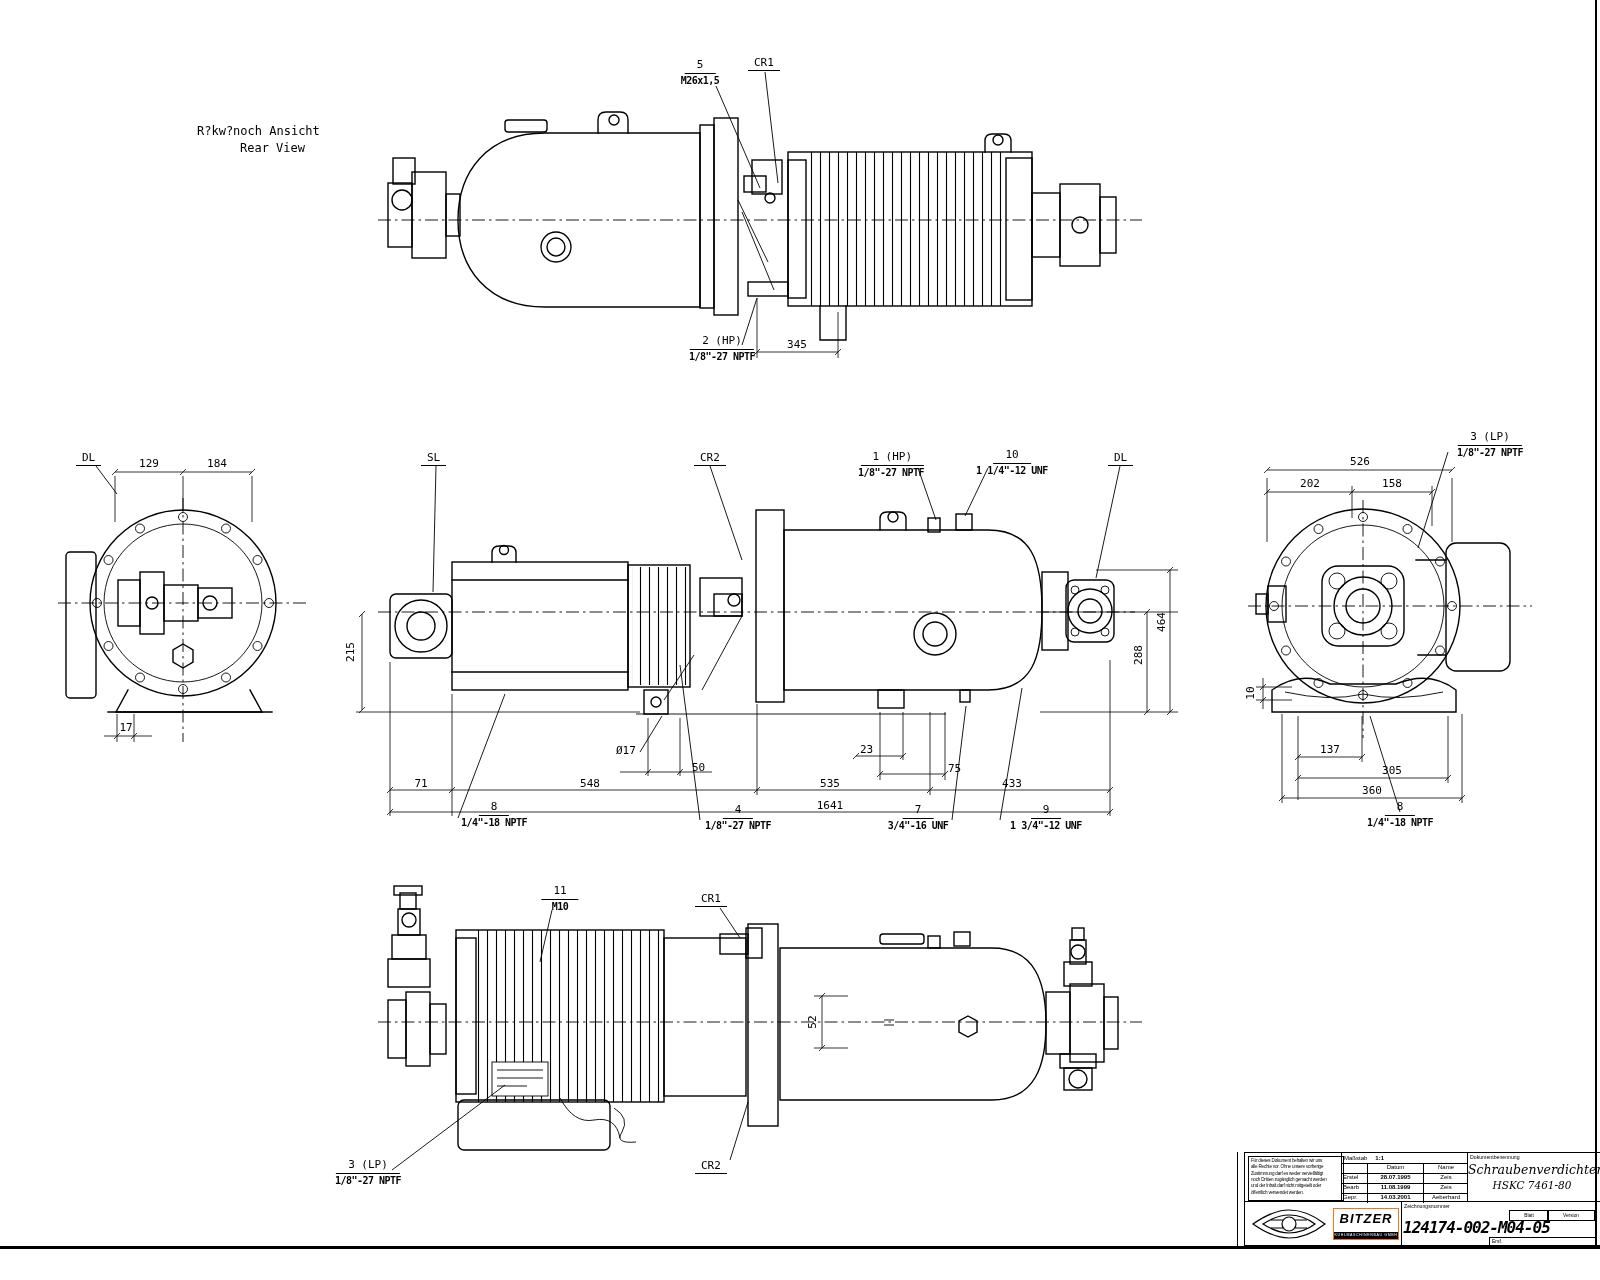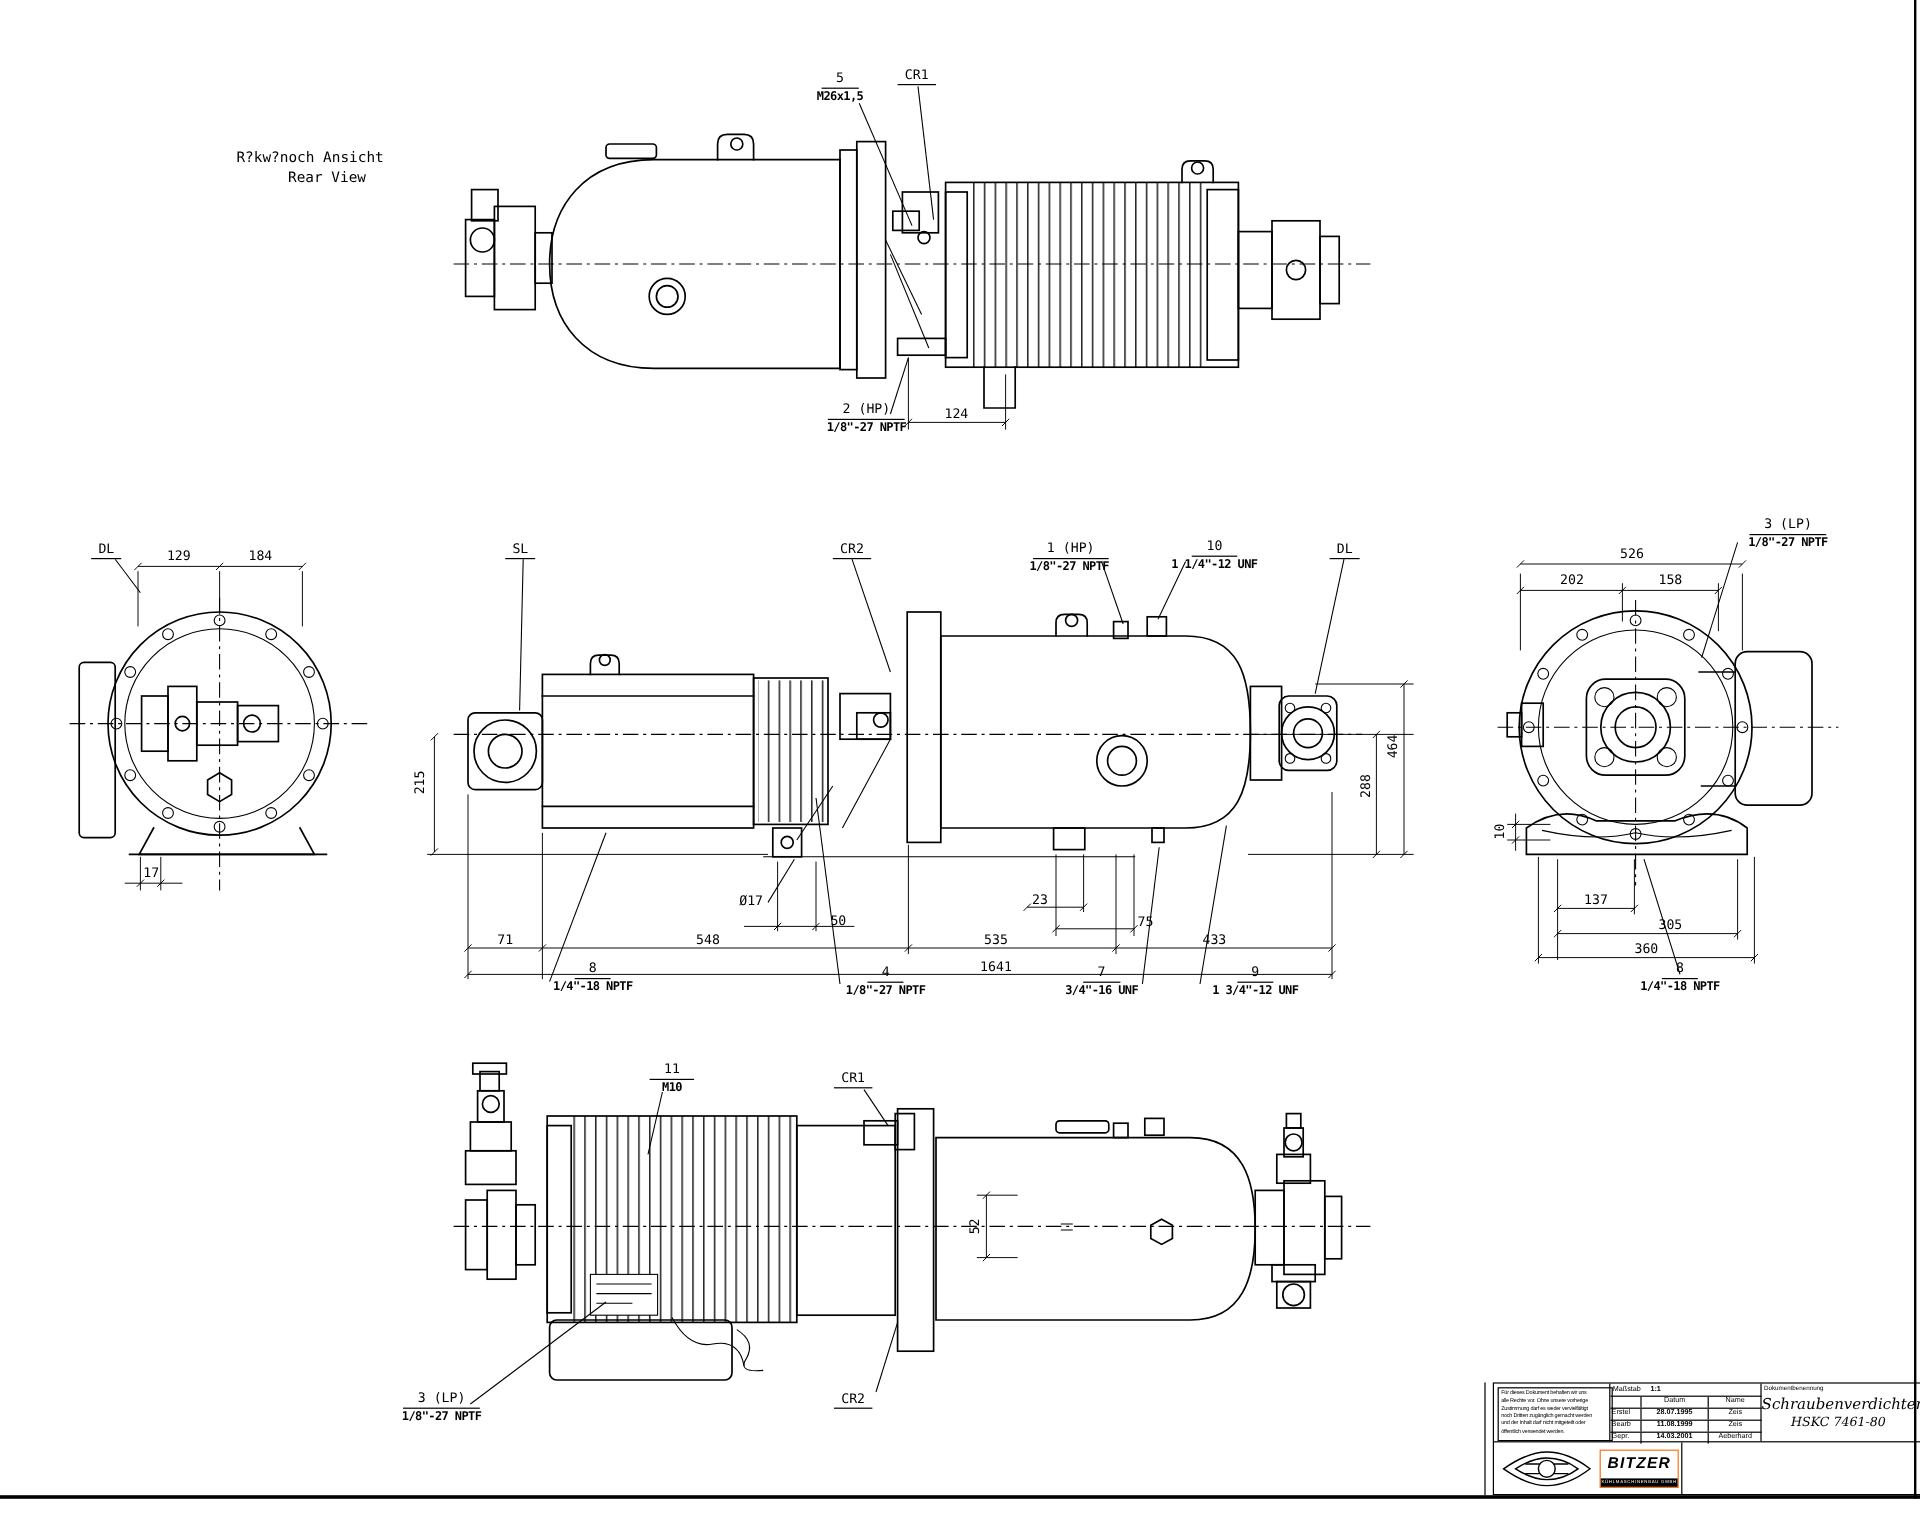--- a/index.html
+++ b/index.html
@@ -380,21 +380,21 @@
 <span class="t big" style="left:200px;top:142px;margin-left:40px;">Rear View</span>
 <div class="callout" style="left:700px;top:58px;">
   <span class="num">5</span>
   <span class="thr">M26x1,5</span>
 </div>
 <span class="t lab" style="left:748px;top:57px;">CR1</span>
 <div class="callout" style="left:722px;top:334px;">
   <span class="num">2 (HP)</span>
   <span class="thr">1/8"-27 NPTF</span>
 </div>
-<span class="t c" style="left:797px;top:339px;">124</span>
+<span class="t c" style="left:797px;top:339px;">345</span>
 
 <span class="t lab" style="left:76px;top:452px;">DL</span>
 <span class="t c" style="left:149px;top:458px;">129</span>
 <span class="t c" style="left:217px;top:458px;">184</span>
 <span class="t c" style="left:126px;top:722px;">17</span>
 
 <span class="t lab" style="left:421px;top:452px;">SL</span>
 <span class="t lab" style="left:694px;top:452px;">CR2</span>
 <div class="callout" style="left:891px;top:450px;align-items:flex-end;">
   <span class="num">1 (HP)</span>
@@ -519,15 +519,22 @@
         <circle cx="40" cy="20" r="7"></circle>
         <path d="M22 16 h12 M22 24 h12 M46 16 h12 M46 24 h12"></path>
       </g>
     </svg>
     <div id="tb-brandbox">
       <div class="bword">BITZER</div>
       <div class="bsub">KÜHLMASCHINENBAU GMBH</div>
     </div>
   </div>
 
+  <div id="tb-num">
+    <div class="nlab">Zeichnungsnummer</div>
+    <div class="mini" style="left:108px;width:38px;">Blatt</div>
+    <div class="mini" style="left:146px;width:46px;">Version</div>
+    <div class="bignum">124174-002-M04-05</div>
+    <div class="erow">Ersf.</div>
+  </div>
 </div>
 
 </div>
 
 </body></html>

